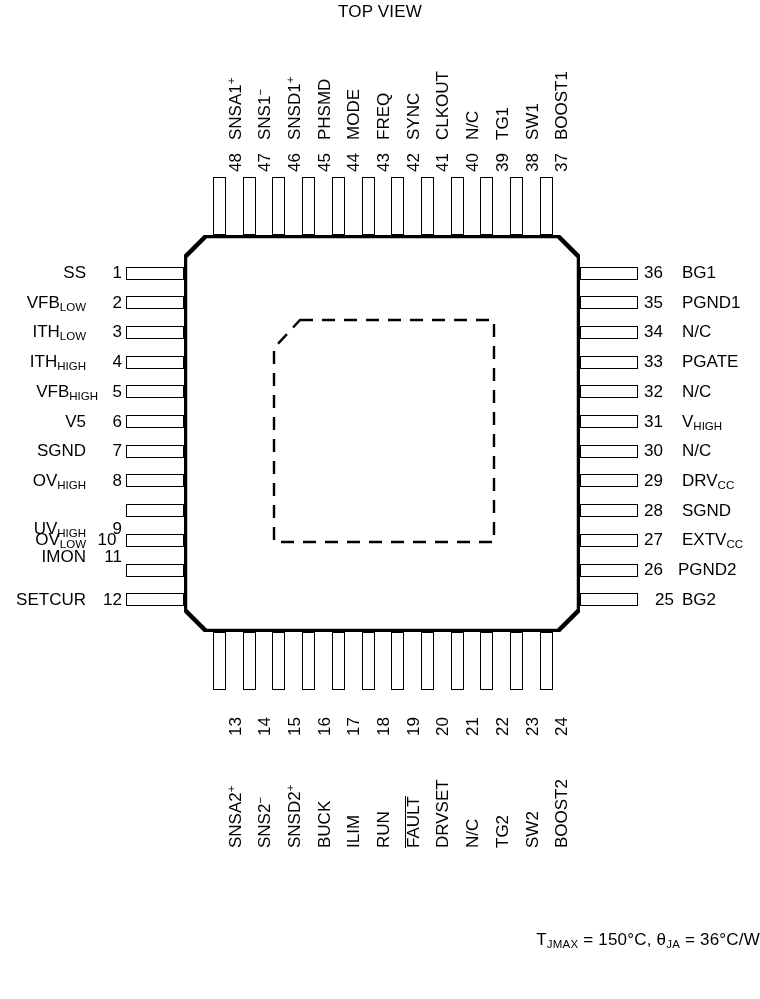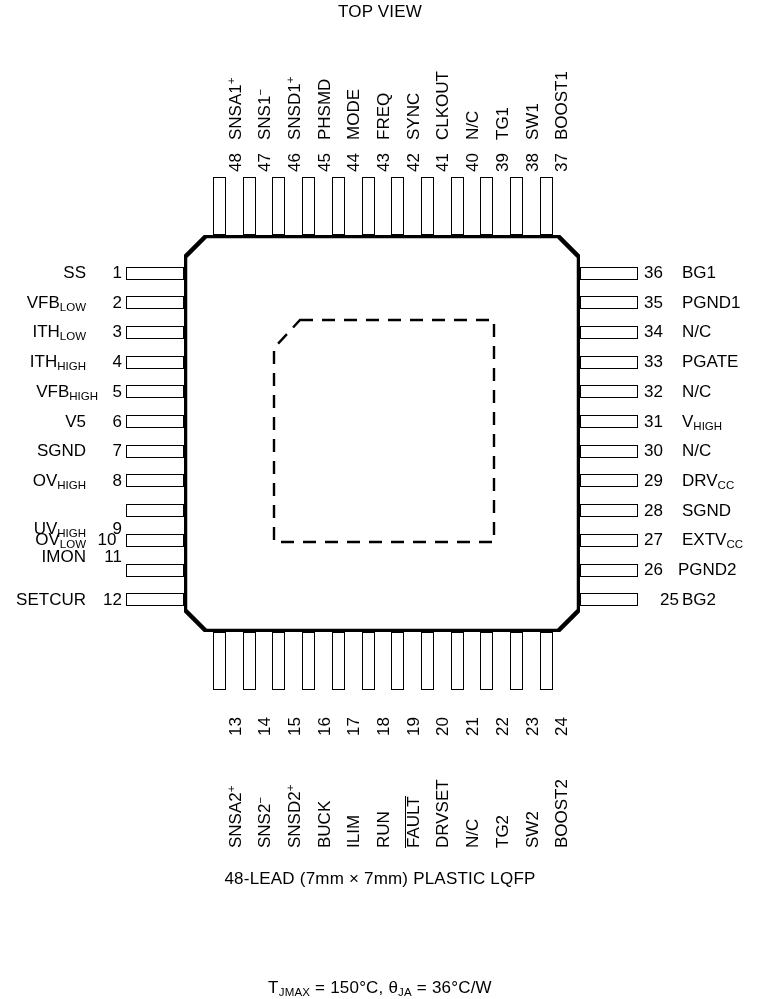--- a/index.html
+++ b/index.html
@@ -10,21 +10,21 @@
   .stage{position:absolute;left:0;top:0;width:760px;height:999px;}
 
   
   .ctr-text{
     position:absolute;left:0;width:760px;text-align:center;
     font-size:17px;letter-spacing:.2px;white-space:pre;
   }
   #title{top:2px;font-size:17px;}
   #pkg1{top:843px;}
   #pkg2{top:869px;}
-  #thermal{top:978px;}
+  #thermal{top:930px;text-align:right;}
   #expad{top:960px;}
 
   .sub{font-size:11.5px;vertical-align:baseline;position:relative;top:3px;}
   .sup{font-size:11.5px;vertical-align:baseline;position:relative;top:-6px;}
 
   
   #body-shape{position:absolute;left:184px;top:235px;width:396px;height:397px;}
   #body-shape svg{display:block;}
 
   
@@ -172,21 +172,21 @@
       </div>
       <div class="pin-h" style="left: 0px; top: 546px; width: 122px;">
         <span class="lab left-lab" style="right: 36px;">IMON</span>
         <span class="num" style="right: 0px;">11</span>
       </div>
       <div class="pin-h" style="left: 0px; top: 588.7px; width: 122px;">
         <span class="lab left-lab" style="right: 36px;">SETCUR</span>
         <span class="num" style="right: 0px;">12</span>
       </div>
       <div class="pin-h" style="left: 644px; top: 588.7px; width: 140px;">
-        <span class="num" style="left: 16px; text-align: left;">25</span>
+        <span class="num" style="left: 0px; text-align: right;">25</span>
         <span class="lab" style="left: 38px;">BG2</span>
       </div>
       <div class="pin-h" style="left: 644px; top: 559px; width: 140px;">
         <span class="num" style="left: 0px; text-align: left;">26</span>
         <span class="lab" style="left: 34px;">PGND2</span>
       </div>
       <div class="pin-h" style="left: 644px; top: 529.3px; width: 140px;">
         <span class="num" style="left: 0px; text-align: left;">27</span>
         <span class="lab" style="left: 38px;">EXTV<span class="sub">CC</span></span>
       </div>
@@ -317,16 +317,15 @@
       <div class="pin-v" style="left: 505.5px; top: 690px; height: 140px;">
         <span class="rot" style="left: 17px; top: 46px;">23</span>
         <span class="rot" style="left: 17px; top: 158px;">SW2</span>
       </div>
       <div class="pin-v" style="left: 535.2px; top: 690px; height: 140px;">
         <span class="rot" style="left: 17px; top: 46px;">24</span>
         <span class="rot" style="left: 17px; top: 158px;">BOOST2</span>
       </div>
     </div>
 
-  <div class="ctr-text" id="pkg2">48-LEAD (7mm × 7mm) PLASTIC LQFP</div>
   <div class="ctr-text" id="thermal">T<span class="sub">JMAX</span> = 150°C, θ<span class="sub">JA</span> = 36°C/W</div>
 
 </div>
 
 </body></html>

